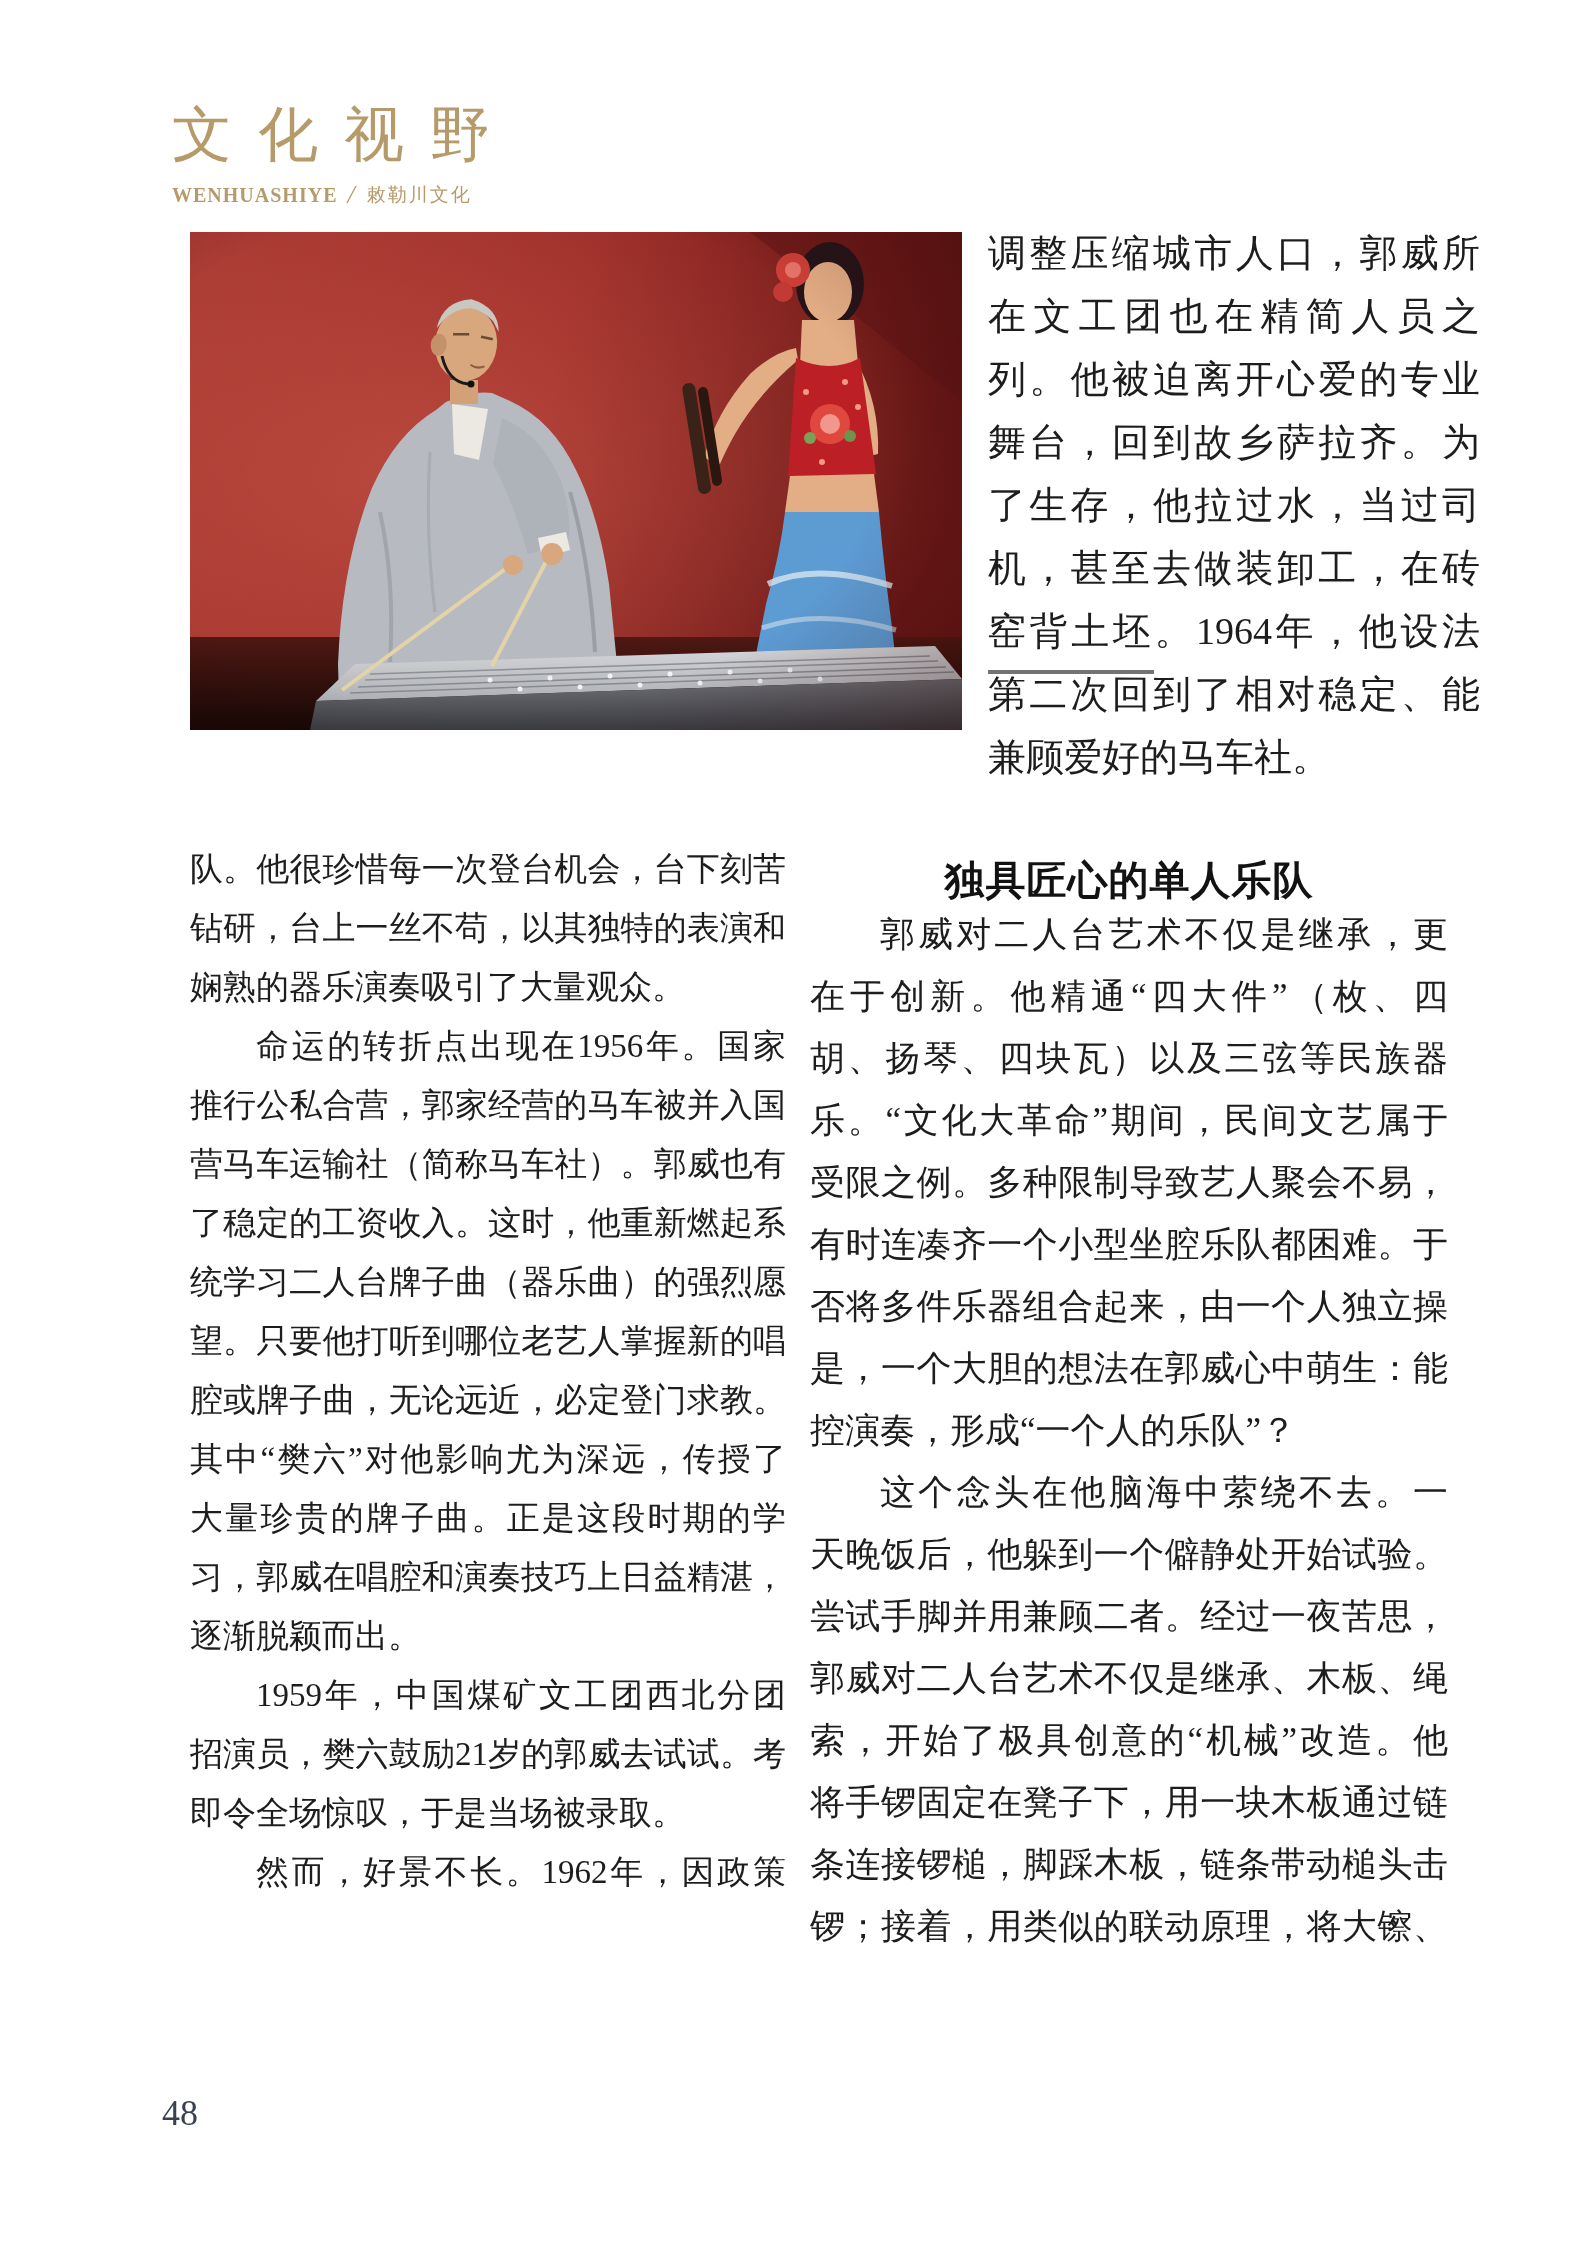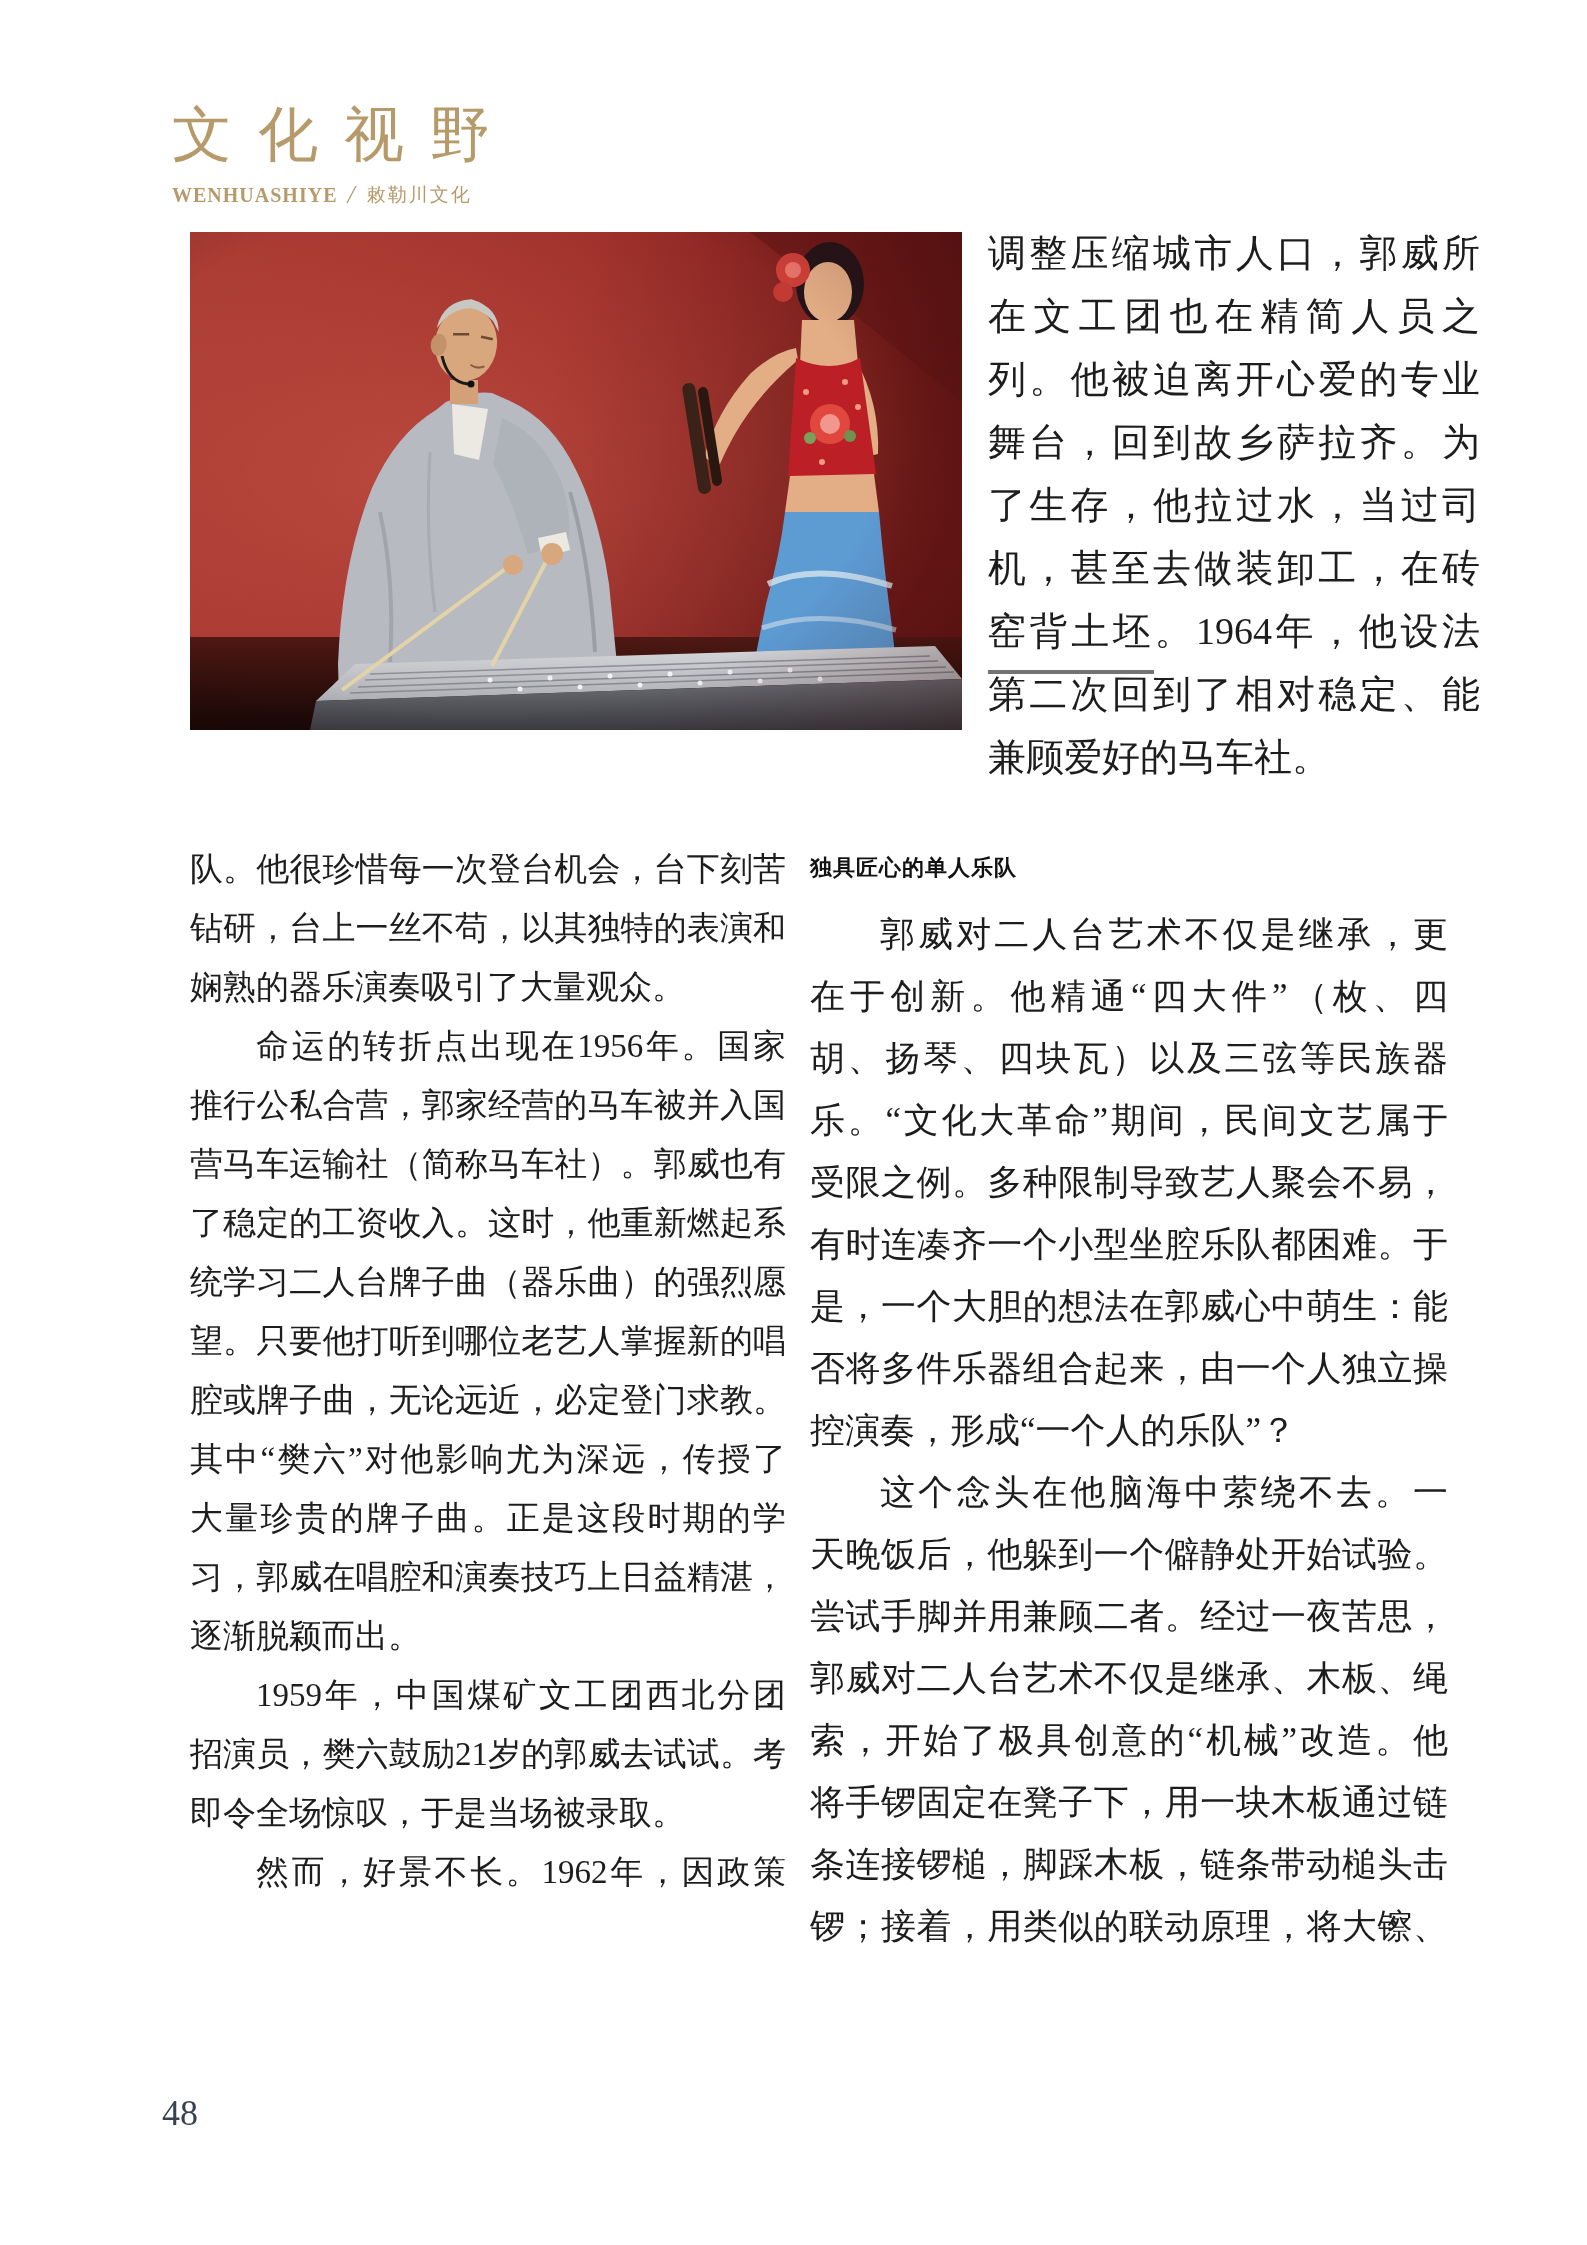--- a/index.html
+++ b/index.html
@@ -24,23 +24,23 @@
   .col{position:absolute;}
   .col p.line{margin:0;text-align:justify;text-align-last:justify;text-justify:inter-ideograph;}
   .col p.line.end{text-align-last:left;}
   .col p.line.indent{text-indent:2em;}
   .u{border-bottom:4px solid #737373;padding-bottom:18px;}
 
   .right-top{left:988px;top:222px;width:492px;font-size:38px;line-height:63px;}
   .left    {left:190px;top:840px;width:596px;font-size:33px;line-height:59px;}
   .right   {left:810px;top:904px;width:638px;font-size:35px;line-height:62px;}
 
-  .subhead{position:absolute;left:810px;top:853px;width:638px;margin:0;
+  .subhead{position:absolute;left:810px;top:853px;width:638px;margin:0;text-align:center;
            font-family:"Liberation Sans","DejaVu Sans",sans-serif;font-weight:700;
-           font-size:22px;color:#121212;letter-spacing:1px;}
+           font-size:40px;color:#121212;letter-spacing:1px;}
 
   .pageno{position:absolute;left:162px;top:2092px;font-size:36px;color:#39414f;}
 </style>
 </head>
 <body>
 
 <div class="page">
 
   <header class="masthead">
     <div class="mast-title">文化视野</div>
@@ -208,22 +208,22 @@
 
   <h2 class="subhead">独具匠心的单人乐队</h2>
 
   <div class="col right">
       <p class="line indent">郭威对二人台艺术不仅是继承，更</p>
       <p class="line">在于创新。他精通“四大件”（枚、四</p>
       <p class="line">胡、扬琴、四块瓦）以及三弦等民族器</p>
       <p class="line">乐。“文化大革命”期间，民间文艺属于</p>
       <p class="line">受限之例。多种限制导致艺人聚会不易，</p>
       <p class="line">有时连凑齐一个小型坐腔乐队都困难。于</p>
+      <p class="line">否将多件乐器组合起来，由一个人独立操</p>
       <p class="line">是，一个大胆的想法在郭威心中萌生：能</p>
-      <p class="line">否将多件乐器组合起来，由一个人独立操</p>
       <p class="line end">控演奏，形成“一个人的乐队”？</p>
       <p class="line indent">这个念头在他脑海中萦绕不去。一</p>
       <p class="line">天晚饭后，他躲到一个僻静处开始试验。</p>
       <p class="line">尝试手脚并用兼顾二者。经过一夜苦思，</p>
       <p class="line">郭威对二人台艺术不仅是继承、木板、绳</p>
       <p class="line">索，开始了极具创意的“机械”改造。他</p>
       <p class="line">将手锣固定在凳子下，用一块木板通过链</p>
       <p class="line">条连接锣槌，脚踩木板，链条带动槌头击</p>
       <p class="line">锣；接着，用类似的联动原理，将大镲、</p>
     </div>

